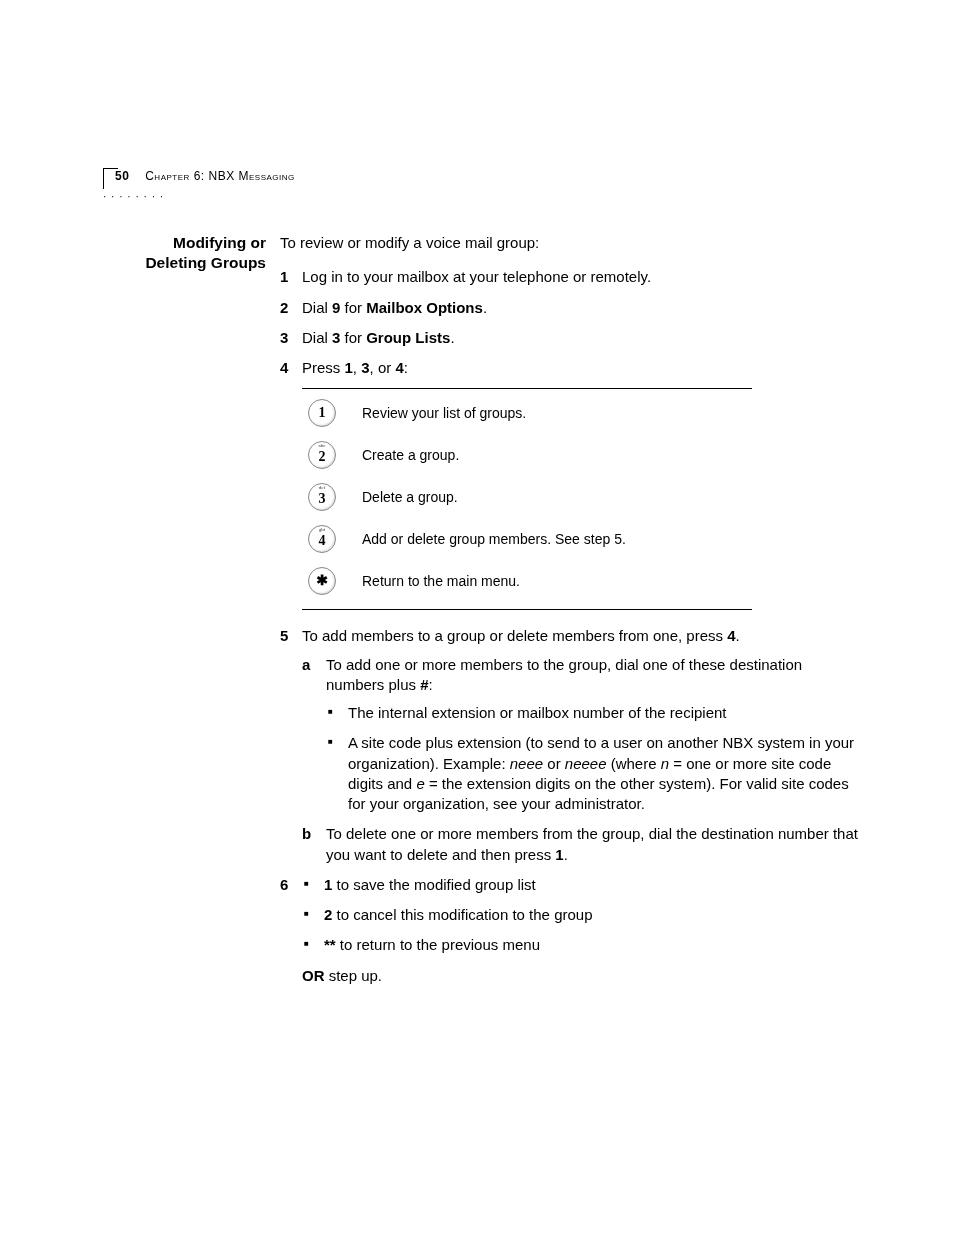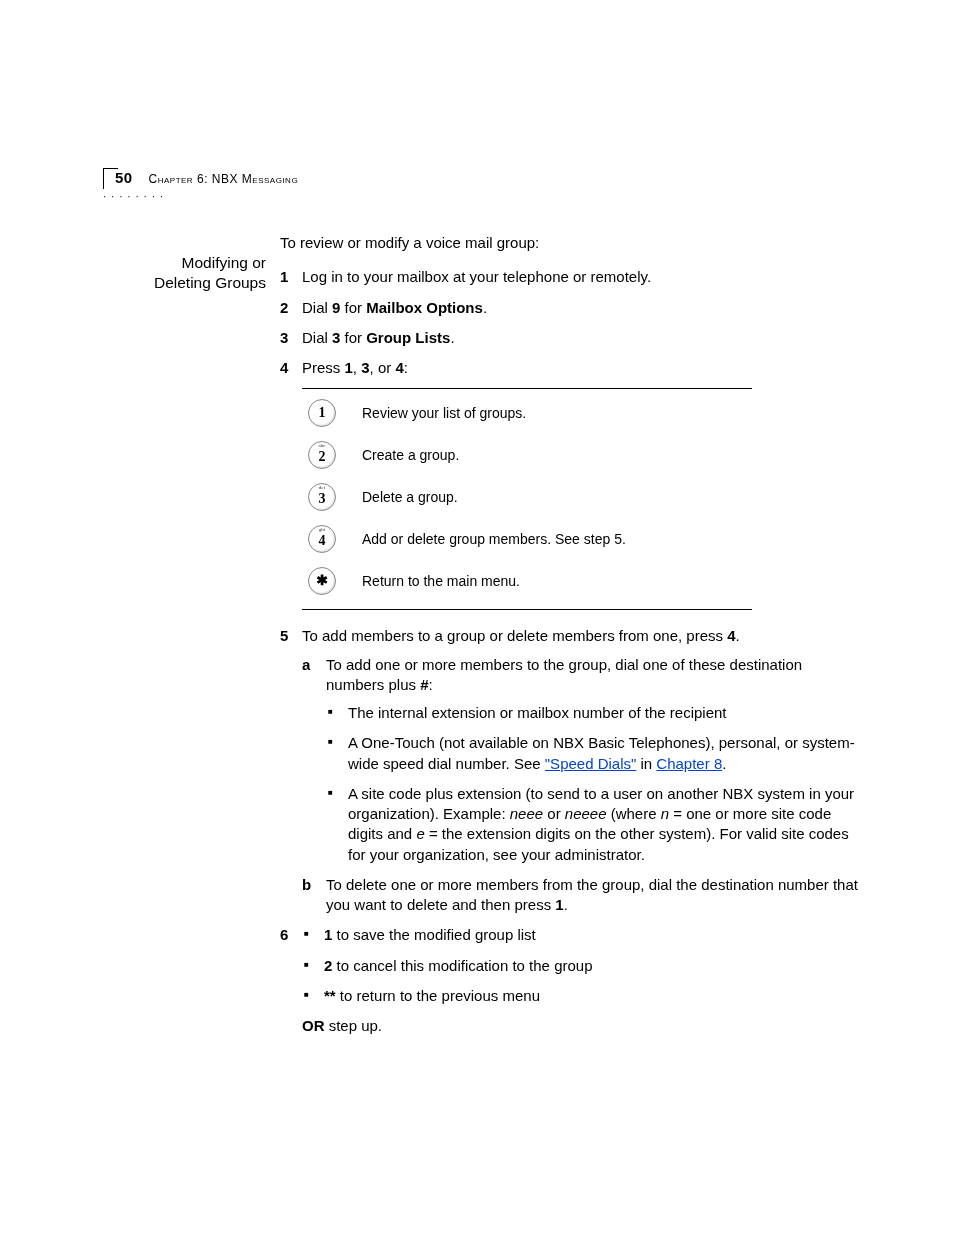--- a/index.html
+++ b/index.html
@@ -42,42 +42,41 @@
     letter-spacing: 1px;
     color: #000;
     transform-origin: top left;
   }
   .header-text {
     font-size: 12px;
     letter-spacing: 0.5px;
   }
   .header-text .pgnum {
     font-weight: bold;
-    font-size: 15px;
+    font-size: 12px;
     margin-right: 12px;
   }
   .chapword {
     font-variant: small-caps;
   }
   .content {
     margin-top: 65px;
     display: flex;
   }
   .leftcol {
     width: 165px;
     flex: 0 0 165px;
     text-align: right;
     padding-right: 14px;
     box-sizing: border-box;
   }
   .leftcol .section-title {
-    font-weight: normal;
+    font-weight: bold;
     font-size: 15.5px;
     line-height: 1.3;
-    margin-top: 20px;
   }
   .rightcol {
     flex: 1;
   }
   .para {
     margin-bottom: 14px;
   }
   ol.mainlist {
     list-style: none;
     padding-left: 0;
@@ -280,23 +279,20 @@
           <span class="num">5</span>
           <span>To add members to a group or delete members from one, press </span><b>4</b><span>.</span>
 
           <ol class="sublist">
             <li>
               <span class="letter">a</span>
               <span>To add one or more members to the group, dial one of these destination numbers plus </span><b>#</b><span>:</span>
               <ul class="bullets">
                 <li>The internal extension or mailbox number of the recipient</li>
                 <li>
-                  <span>A One-Touch (not available on NBX Basic Telephones), personal, or system-wide speed dial number. See </span><a href="#" class="link">"Speed Dials"</a><span> in </span><a href="#" class="link">Chapter 8</a><span>.</span>
-                </li>
-                <li>
                   <span>A site code plus extension (to send to a user on another NBX system in your organization). Example: </span><i>neee</i><span> or </span><i>neeee</i><span> (where </span><i>n</i><span> = one or more site code digits and </span><i>e</i><span> = the extension digits on the other system). For valid site codes for your organization, see your administrator.</span>
                 </li>
               </ul>
             </li>
             <li>
               <span class="letter">b</span>
               <span>To delete one or more members from the group, dial the destination number that you want to delete and then press </span><b>1</b><span>.</span>
             </li>
           </ol>
         </li>

